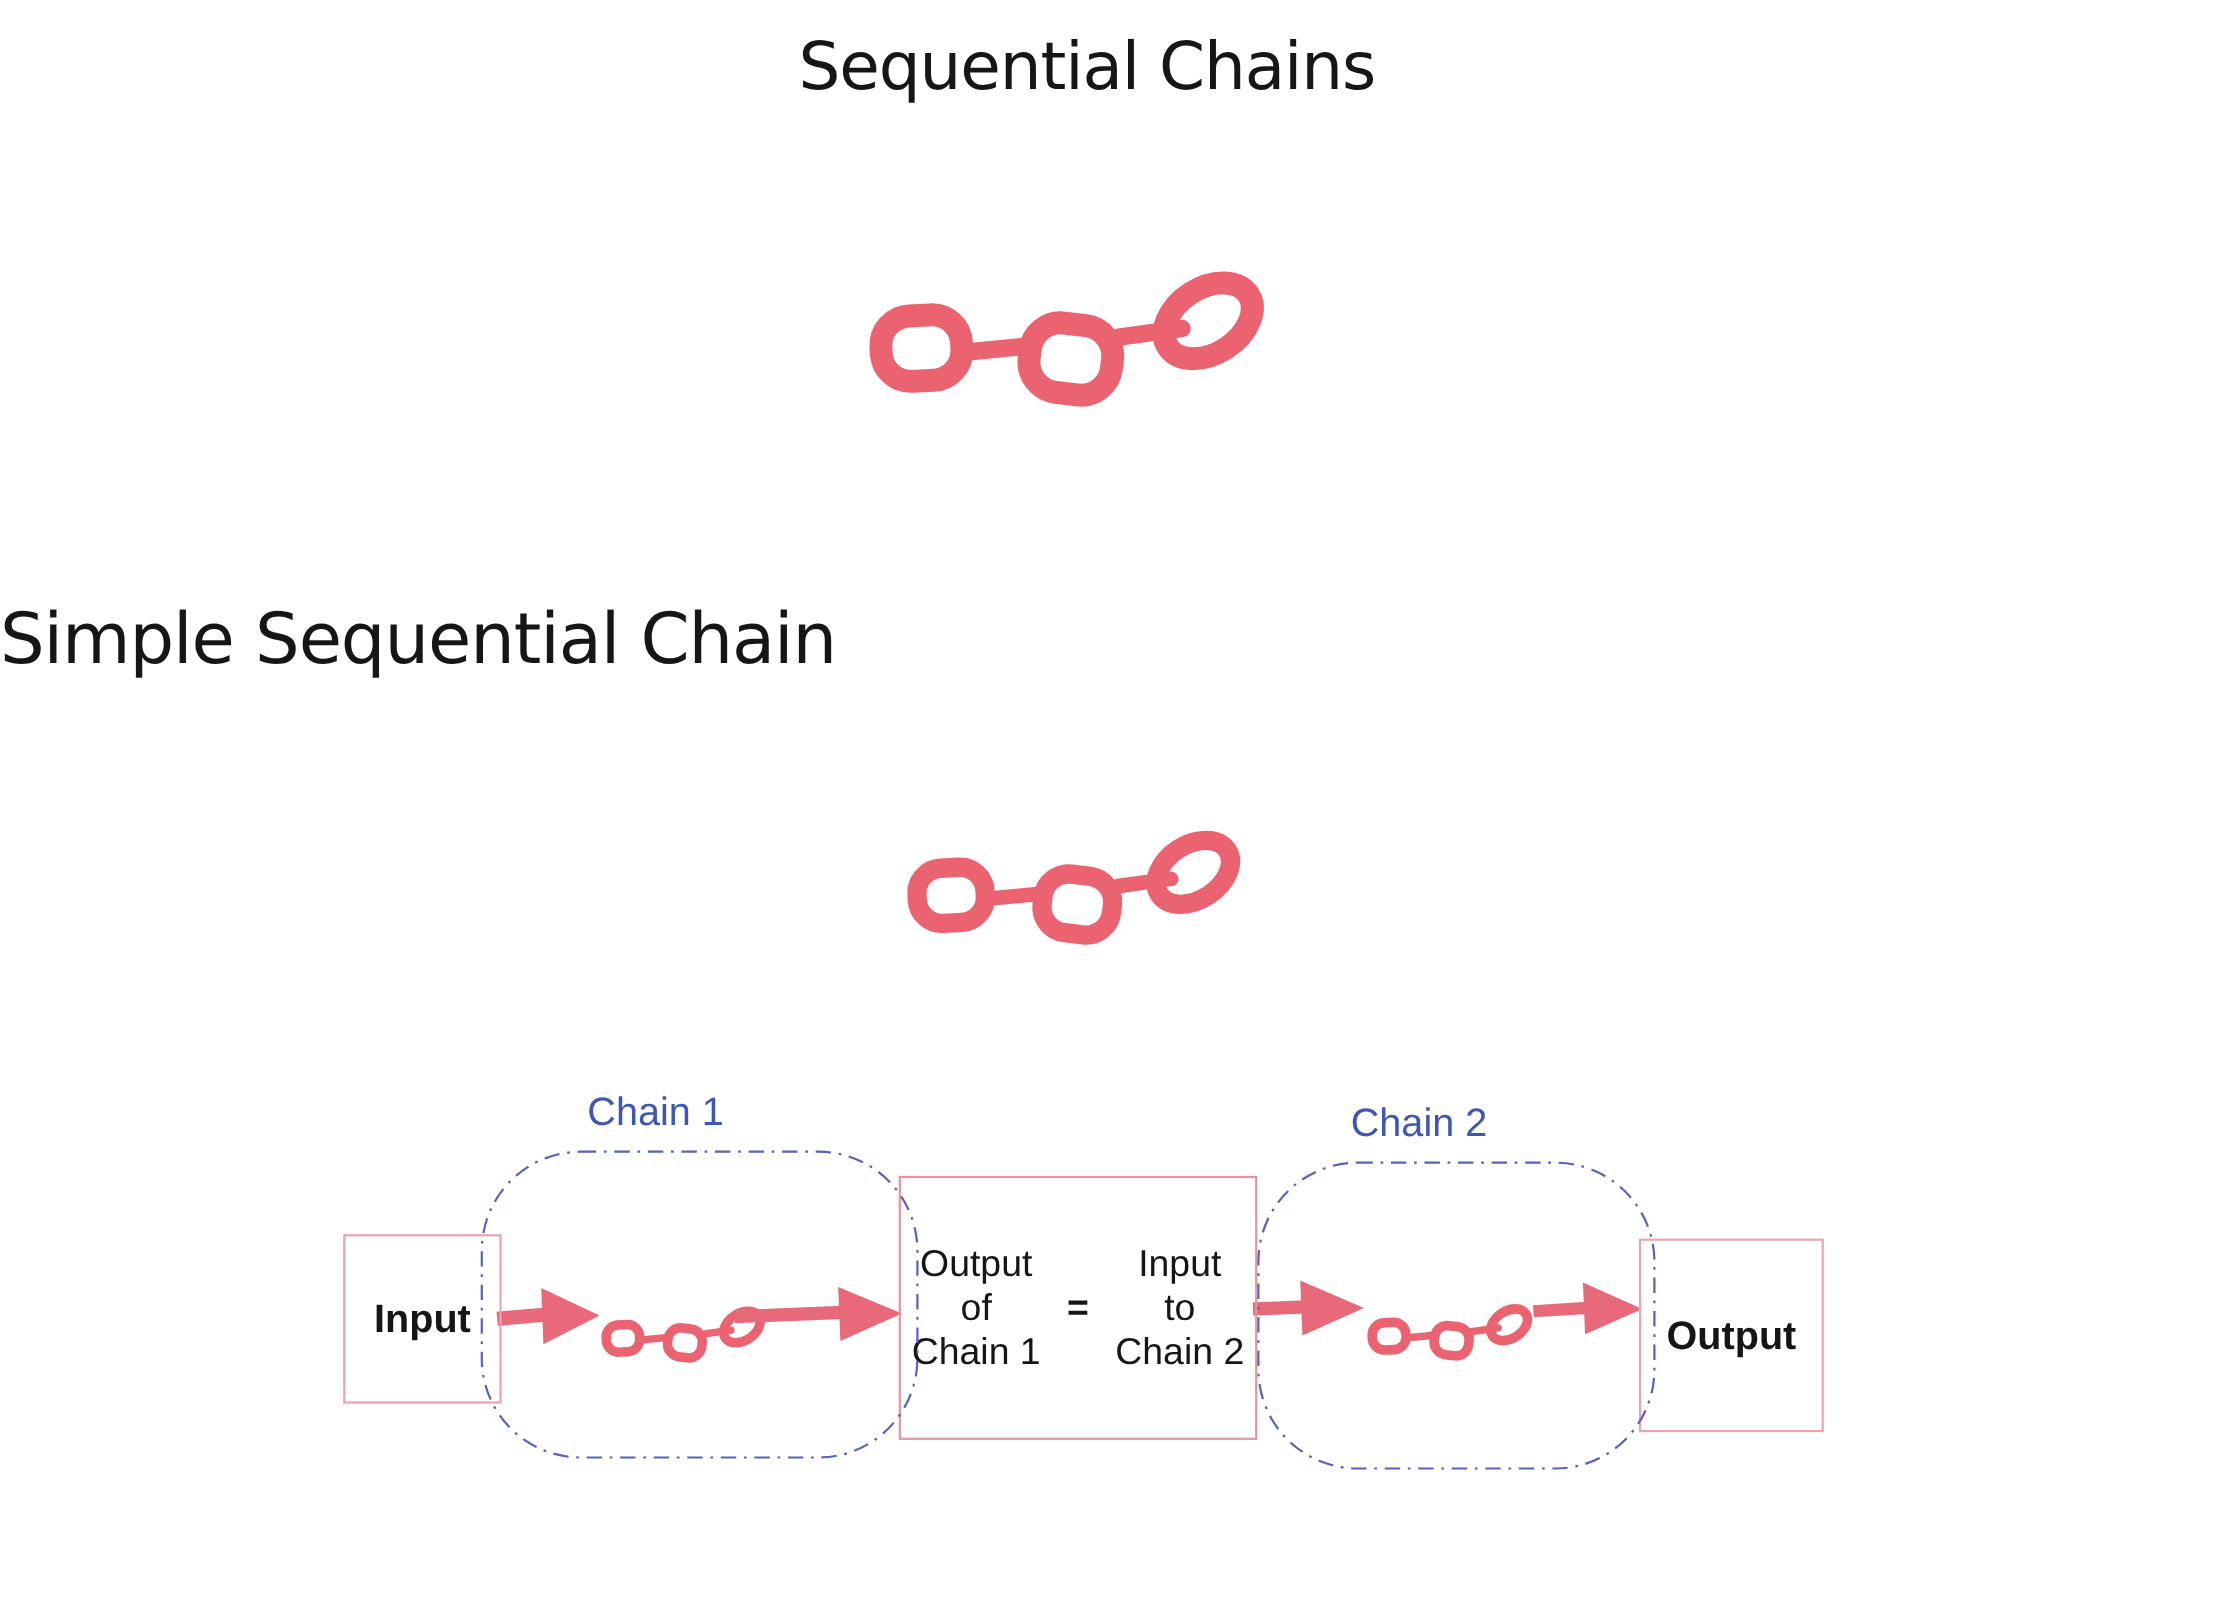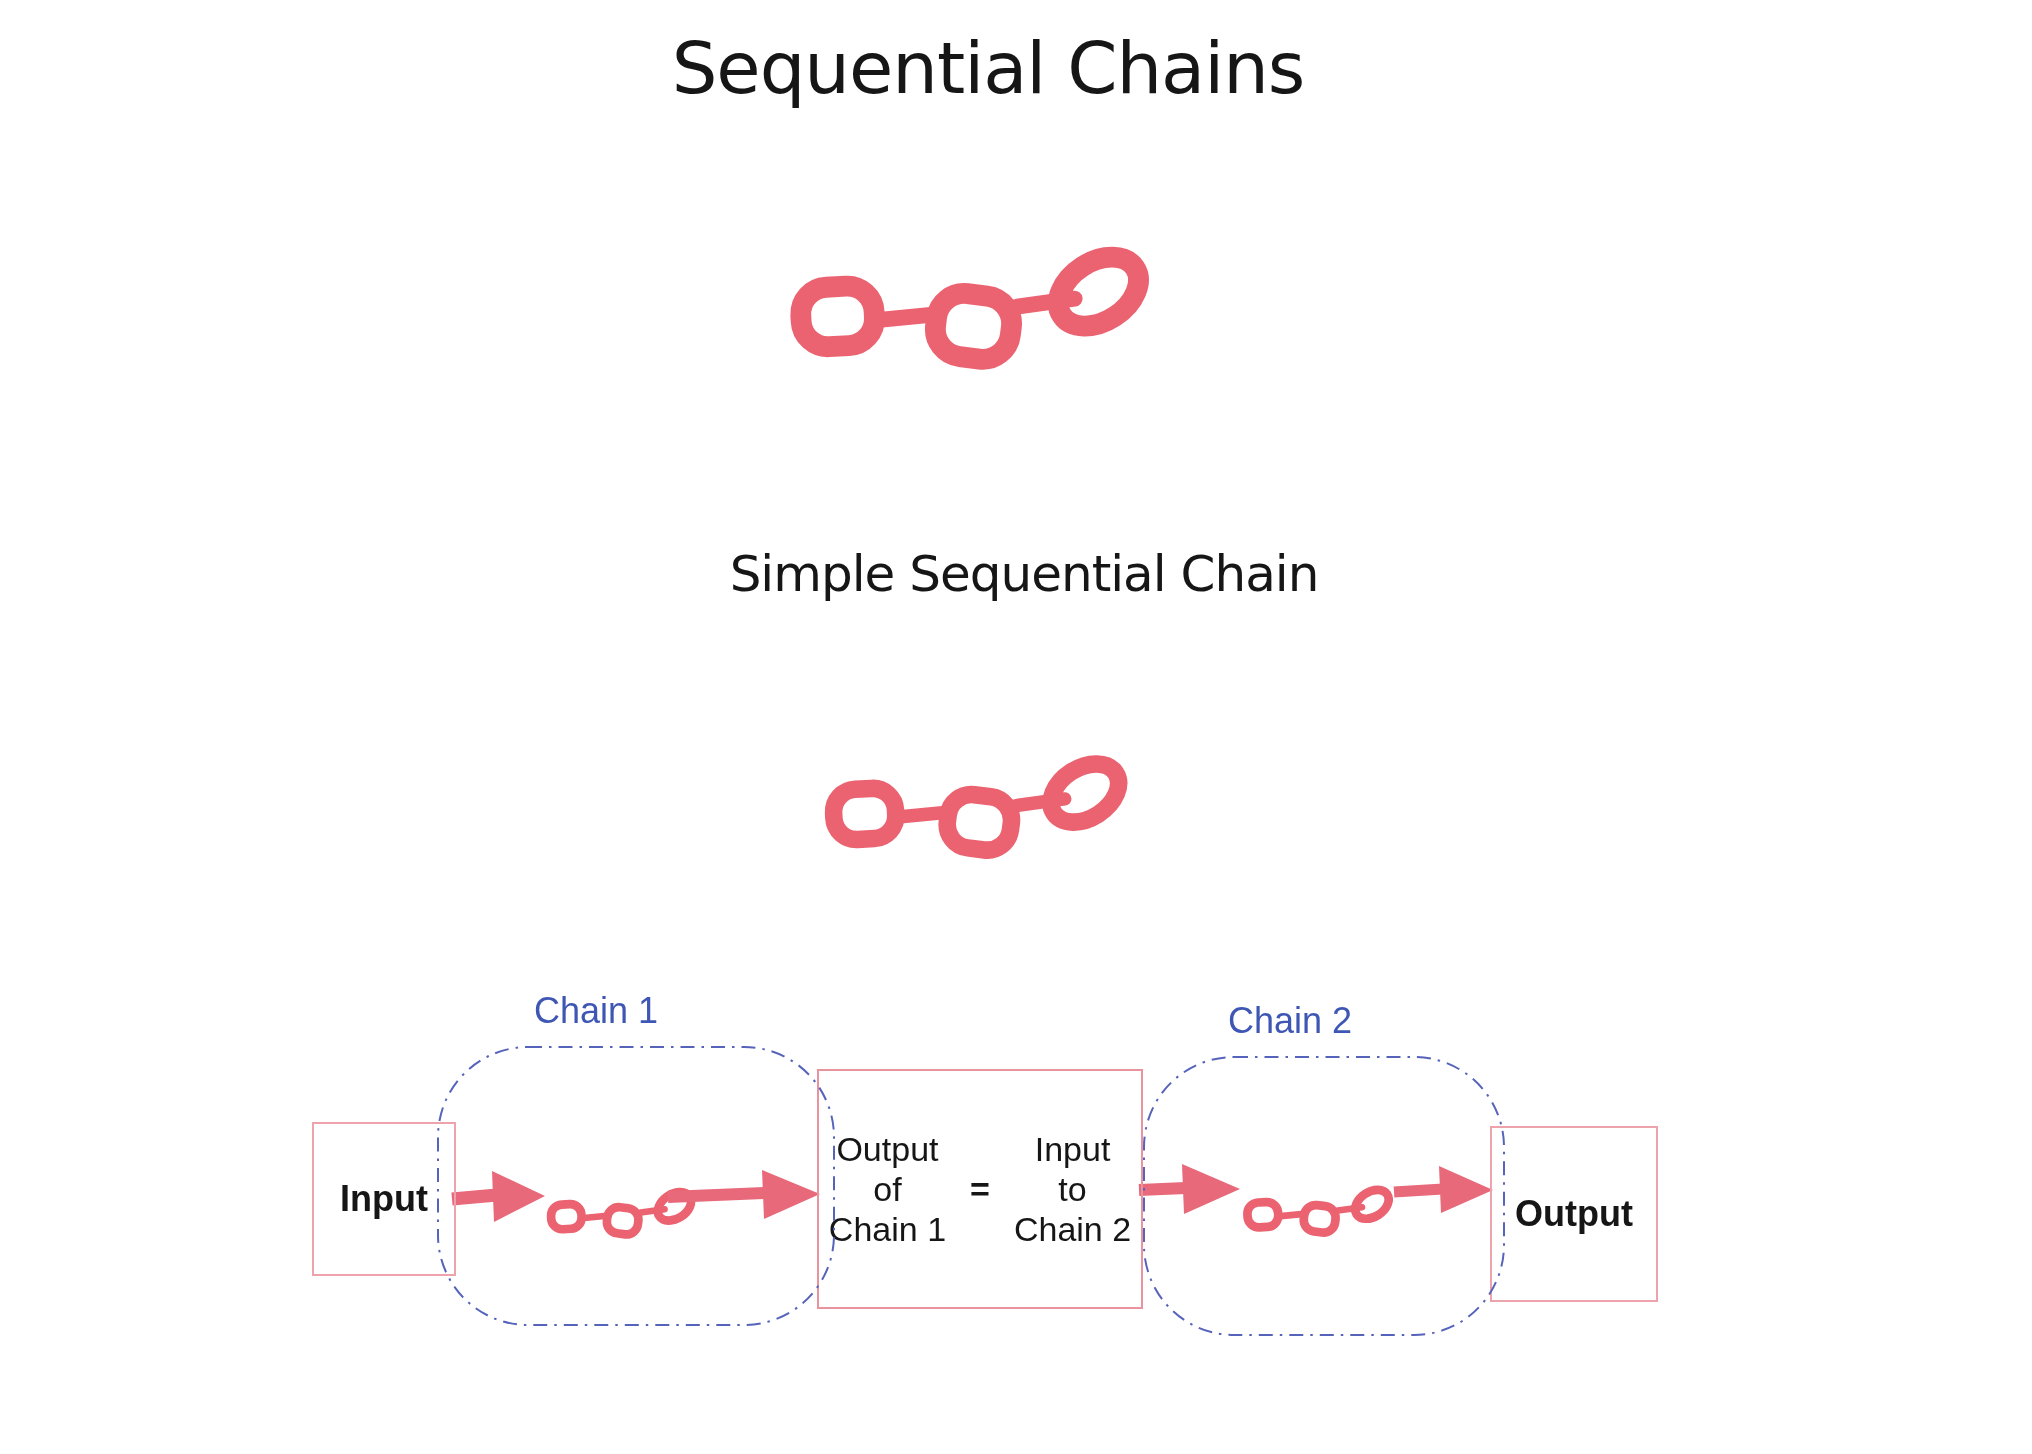--- a/index.html
+++ b/index.html
@@ -17,33 +17,31 @@
     width:2032px;height:1454px;
     background:#ffffff;
     overflow:hidden;
     font-family:"Liberation Sans", sans-serif;
   }
   .title{
     position:absolute;left:0;top:26px;width:1976px;
     text-align:center;
     font-family:"DejaVu Sans", sans-serif;
     font-weight:500;
-    font-size:72px;
+    font-size:60px;
     letter-spacing:-1px;
     color:var(--text);
   }
   .subtitle{
     position:absolute;left:0;top:545px;width:1976px;
-    text-align:center;
     font-family:"DejaVu Sans", sans-serif;
     font-weight:500;
-    font-size:50px;
+    font-size:64px;
     letter-spacing:-1px;
     color:var(--text);
-    padding-left:36px;
   }
   svg.chain{position:absolute;overflow:visible;color:var(--chain);}
   svg.cluster{position:absolute;overflow:visible;z-index:4;}
   .cluster-rect{
     fill:none;
     stroke:var(--cluster-border);
     stroke-width:2;
     stroke-dasharray:14 7 2.5 7;
   }
   .cluster-label{

